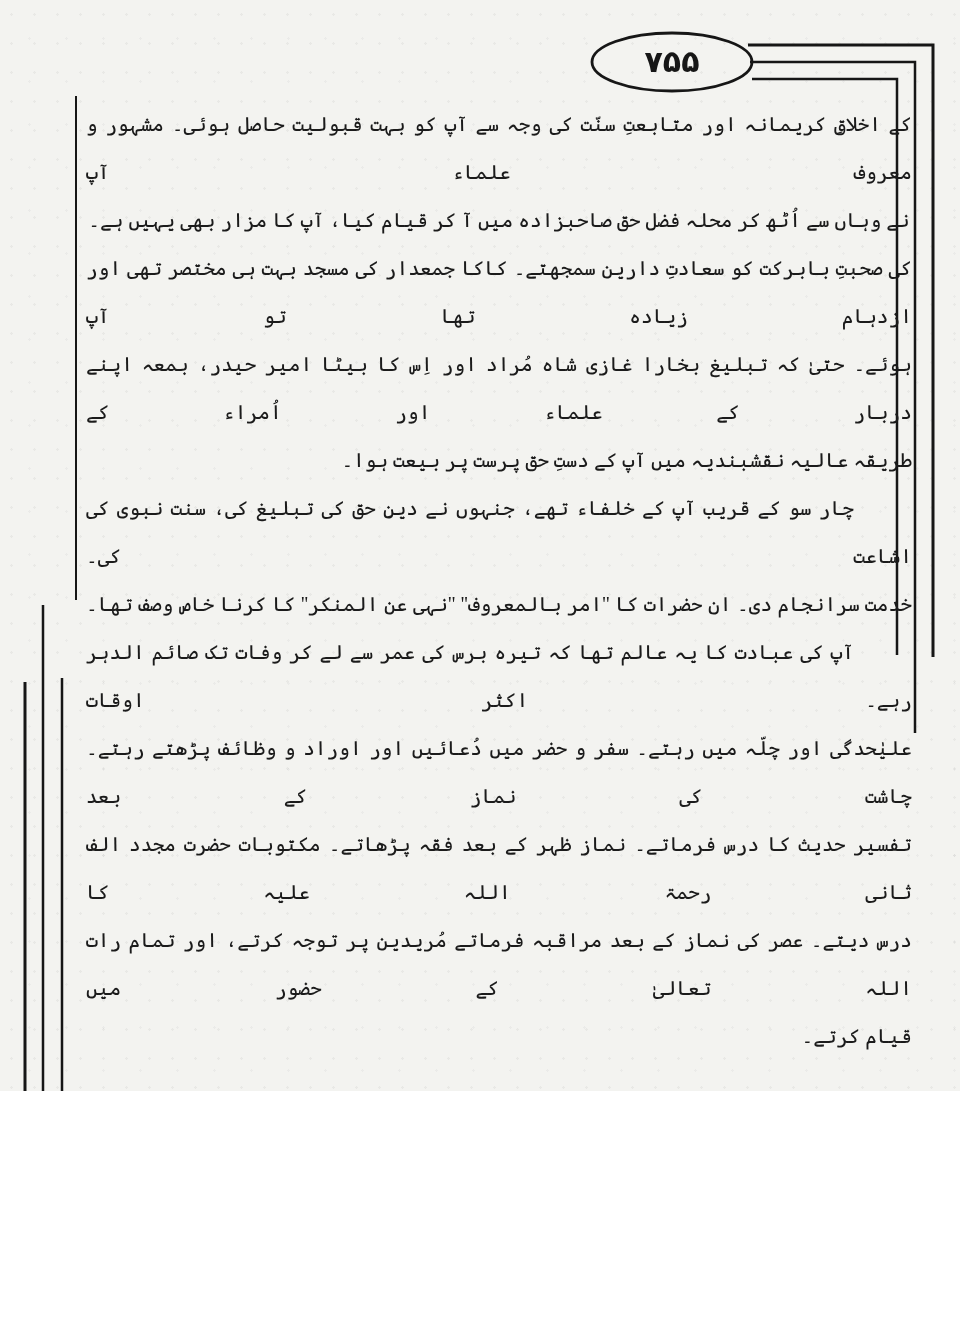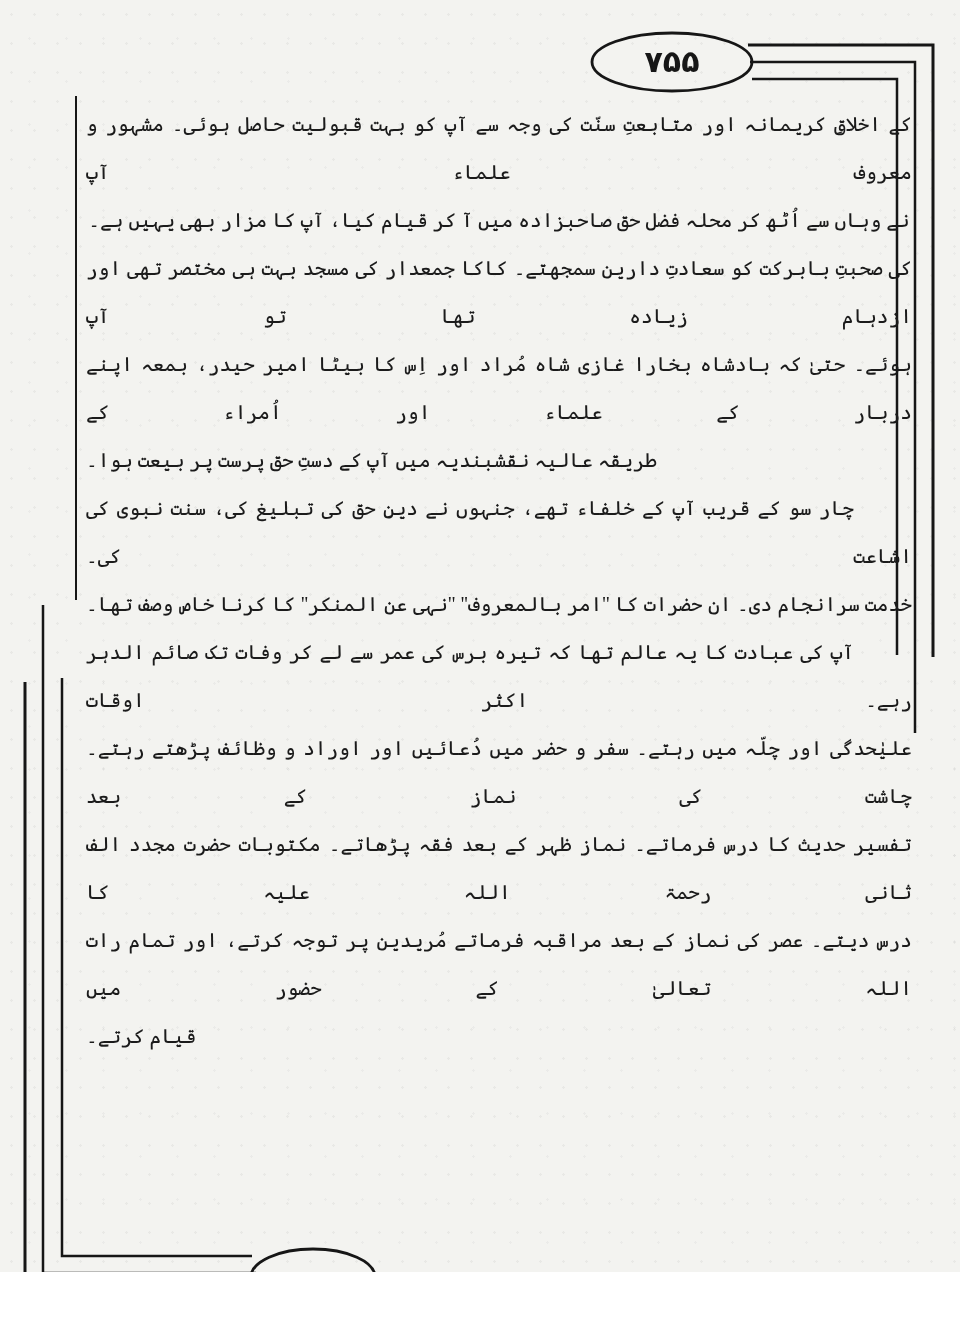--- a/index.html
+++ b/index.html
@@ -3,21 +3,21 @@
 <meta charset="utf-8">
 <style>
   html, body {
     margin: 0;
     padding: 0;
     background: #ffffff;
   }
   .page {
     position: relative;
     width: 960px;
-    height: 1272px;
+    height: 1091px;
     margin: 0 auto;
     overflow: hidden;
     background-color: #f3f3f0;
     background-image:
       radial-gradient(rgba(40,40,40,0.055) 1px, transparent 1.3px),
       radial-gradient(rgba(40,40,40,0.04) 1px, transparent 1.2px);
     background-size: 23px 29px, 37px 43px;
     background-position: 0 0, 11px 17px;
     font-family: "DejaVu Sans", sans-serif;
     color: #1b1b1b;
@@ -62,21 +62,21 @@
   }
   .line {
     min-height: 48px;
     line-height: 48px;
     white-space: normal;
     font-family: Liberation Serif, serif;
   }
   .line.j  { text-align: justify; text-align-last: justify; }
   .line.jf { text-align: justify; text-align-last: justify; text-indent: 58px; }
   .line.c  { text-align: center; }
-  .line.l  { text-align: left; }
+  .line.l  { text-align: right; }
 </style>
 </head>
 <body>
 
 <div class="page">
 
   <svg class="decor" viewBox="0 0 960 1344" xmlns="http://www.w3.org/2000/svg" fill="none" stroke="#161616">
 
     <polyline points="748,45 933,45 933,657" stroke-width="3"></polyline>
     <polyline points="750,62 915,62 915,733" stroke-width="2.5"></polyline>
@@ -90,21 +90,21 @@
     <polyline points="252,1256 62,1256 62,678" stroke-width="2.5"></polyline>
     <ellipse cx="313" cy="1277" rx="62" ry="28" stroke-width="2.8"></ellipse>
   </svg>
 
   <div class="pagenum top">۷۵۵</div>
 
   <div class="text-block">
       <div class="line j">کے اخلاقِ کریمانہ اور متابعتِ سنّت کی وجہ سے آپ کو بہت قبولیت حاصل ہوئی۔ مشہور و معروف علماء آپ</div>
       <div class="line c">نے وہاں سے اُٹھ کر محلہ فضل حق صاحبزادہ میں آ کر قیام کیا، آپ کا مزار بھی یہیں ہے۔</div>
       <div class="line j">کی صحبتِ بابرکت کو سعادتِ دارین سمجھتے۔ کاکا جمعدار کی مسجد بہت ہی مختصر تھی اور ازدہام زیادہ تھا تو آپ</div>
-      <div class="line j">ہوئے۔ حتیٰ کہ بادشاہ بخارا غازی شاہ مُراد اور اِس کا بیٹا امیر حیدر، بمعہ اپنے دربار کے علماء اور اُمراء کے</div>
+      <div class="line j">ہوئے۔ حتیٰ کہ تبلیغ بخارا غازی شاہ مُراد اور اِس کا بیٹا امیر حیدر، بمعہ اپنے دربار کے علماء اور اُمراء کے</div>
       <div class="line l">طریقہ عالیہ نقشبندیہ میں آپ کے دستِ حق پرست پر بیعت ہوا۔</div>
       <div class="line jf">چار سو کے قریب آپ کے خلفاء تھے، جنہوں نے دینِ حق کی تبلیغ کی، سنت نبوی کی اشاعت کی۔</div>
       <div class="line j">خدمت سرانجام دی۔ ان حضرات کا ''امر بالمعروف'' ''نہی عن المنکر'' کا کرنا خاص وصف تھا۔</div>
       <div class="line jf">آپ کی عبادت کا یہ عالم تھا کہ تیرہ برس کی عمر سے لے کر وفات تک صائم الدہر رہے۔ اکثر اوقات</div>
       <div class="line j">علیٰحدگی اور چلّہ میں رہتے۔ سفر و حضر میں دُعائیں اور اوراد و وظائف پڑھتے رہتے۔ چاشت کی نماز کے بعد</div>
       <div class="line j">تفسیر حدیث کا درس فرماتے۔ نماز ظہر کے بعد فقہ پڑھاتے۔ مکتوبات حضرت مجدد الف ثانی رحمۃ اللہ علیہ کا</div>
       <div class="line j">درس دیتے۔ عصر کی نماز کے بعد مراقبہ فرماتے مُریدین پر توجہ کرتے، اور تمام رات اللہ تعالیٰ کے حضور میں</div>
       <div class="line l">قیام کرتے۔</div>
     </div>
 

